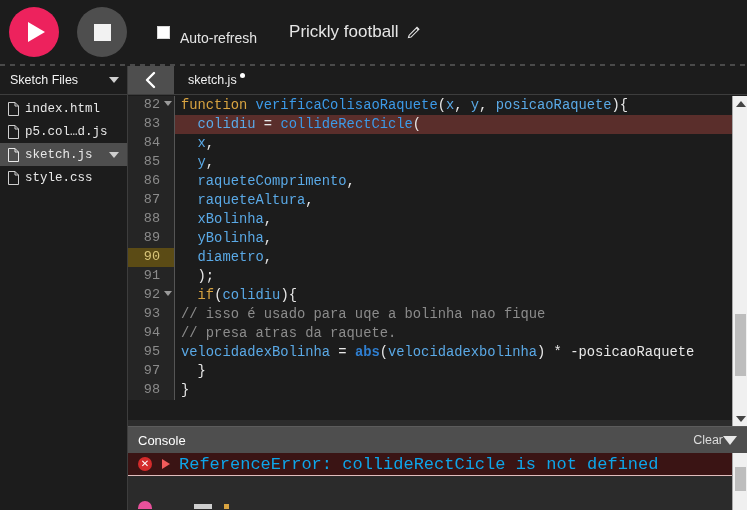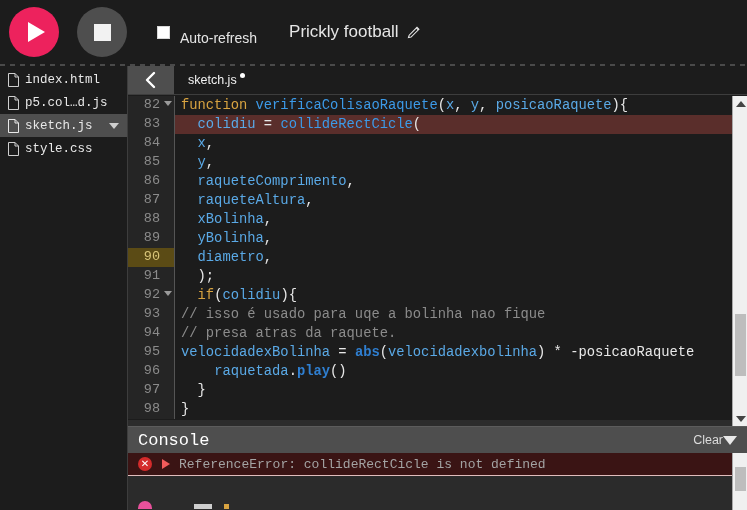--- a/index.html
+++ b/index.html
@@ -190,21 +190,21 @@
   
   .console {
     position: absolute; left: 128px; top: 426px; width: 619px; height: 84px;
     background: #1c1c1c;
   }
   .console-head {
     height: 27px; background: #4e4e4e;
     display: flex; align-items: center; padding: 0 10px;
     border-top: 1px solid #5c5c5c;
   }
-  .console-title { color: #fff; font-size: 17px; flex: 1; font-family: Liberation Mono, monospace; }
+  .console-title { color: #fff; font-size: 13px; flex: 1; }
   .clear-btn {
     color: #dcdcdc; font-size: 12.5px; cursor: pointer; 
   }
   .chev-d {
     width: 0; height: 0; cursor: pointer;
     border-left: 7px solid transparent; border-right: 7px solid transparent;
     border-top: 9px solid #e8e8e8;
   }
   .console-body {
     position: absolute; left: 0; top: 27px; width: 619px; height: 57px;
@@ -219,22 +219,22 @@
     width: 14px; height: 14px; border-radius: 50%; background: #d42b2b;
     color: #fff; font-size: 10px; line-height: 14px; text-align: center;
     flex: none; font-family: "Liberation Sans", sans-serif;
   }
   .err-tri {
     width: 0; height: 0; margin-left: 10px; flex: none; cursor: pointer;
     border-top: 5px solid transparent; border-bottom: 5px solid transparent;
     border-left: 8px solid #f25c5c;
   }
   .err-msg {
-    color: #a3a3a3; font-family: "Liberation Mono", monospace;
-    font-size: 13px; margin-left: 9px; white-space: nowrap;
+    color: #0ea5e9; font-family: "Liberation Mono", monospace;
+    font-size: 17px; margin-left: 9px; white-space: nowrap;
   }
   .console-vscroll {
     position: absolute; right: 0; top: 0; width: 15px; height: 57px;
     background: #f0f0f0; border-left: 1px solid #a8a8a8;
   }
   .cvs-thumb {
     position: absolute; left: 2px; top: 14px; width: 11px; height: 24px;
     background: #bdbdbd;
   }
   .ghost-row {
@@ -270,20 +270,24 @@
       <svg class="pencil" width="14" height="14" viewBox="0 0 14 14">
         <path d="M1.5 12.5 L2.2 10.2 L10.0 2.4 L11.9 4.3 L4.1 12.1 Z" fill="none" stroke="#e6e6e6" stroke-width="1.1"></path>
         <path d="M9.4 3.0 L11.3 4.9" stroke="#e6e6e6" stroke-width="1.1"></path>
       </svg>
     </div>
   </div>
 
   <div class="dashed"></div>
 
   <div class="sidebar">
+    <div class="sidebar-head">
+      <span class="sidebar-title">Sketch Files</span>
+      <span class="caret-d"></span>
+    </div>
     <div class="file-list">
 
       <div class="file-row">
         <svg class="file-ico" width="11" height="14" viewBox="0 0 11 14">
           <path d="M0.5 0.5 H7 L10.5 4 V13.5 H0.5 Z" fill="none" stroke="#cfcfcf"></path>
           <path d="M7 0.5 V4 H10.5" fill="none" stroke="#cfcfcf"></path>
         </svg>
         <span class="file-name">index.html</span>
       </div>
 
@@ -394,25 +398,20 @@
             <div class="gutter">94</div>
             <div class="gbar"></div>
             <div class="ctext"><span class="cmt">// presa atras da raquete.</span></div>
           </div>
           <div class="crow">
             <div class="gutter">95</div>
             <div class="gbar"></div>
             <div class="ctext"><span class="var">velocidadexBolinha</span><span class="pun"> = </span><span class="bfn">abs</span><span class="pun">(</span><span class="var">velocidadexbolinha</span><span class="pun">) * -</span><span class="pun">posicaoRaquete</span></div>
           </div>
           <div class="crow">
-            <div class="gutter">96</div>
-            <div class="gbar"></div>
-            <div class="ctext"><span class="pun">    </span><span class="var">raquetada</span><span class="pun">.</span><span class="bfn">play</span><span class="pun">()</span></div>
-          </div>
-          <div class="crow">
             <div class="gutter">97</div>
             <div class="gbar"></div>
             <div class="ctext"><span class="pun">  }</span></div>
           </div>
           <div class="crow">
             <div class="gutter">98</div>
             <div class="gbar"></div>
             <div class="ctext"><span class="pun">}</span></div>
           </div>
         </div>

